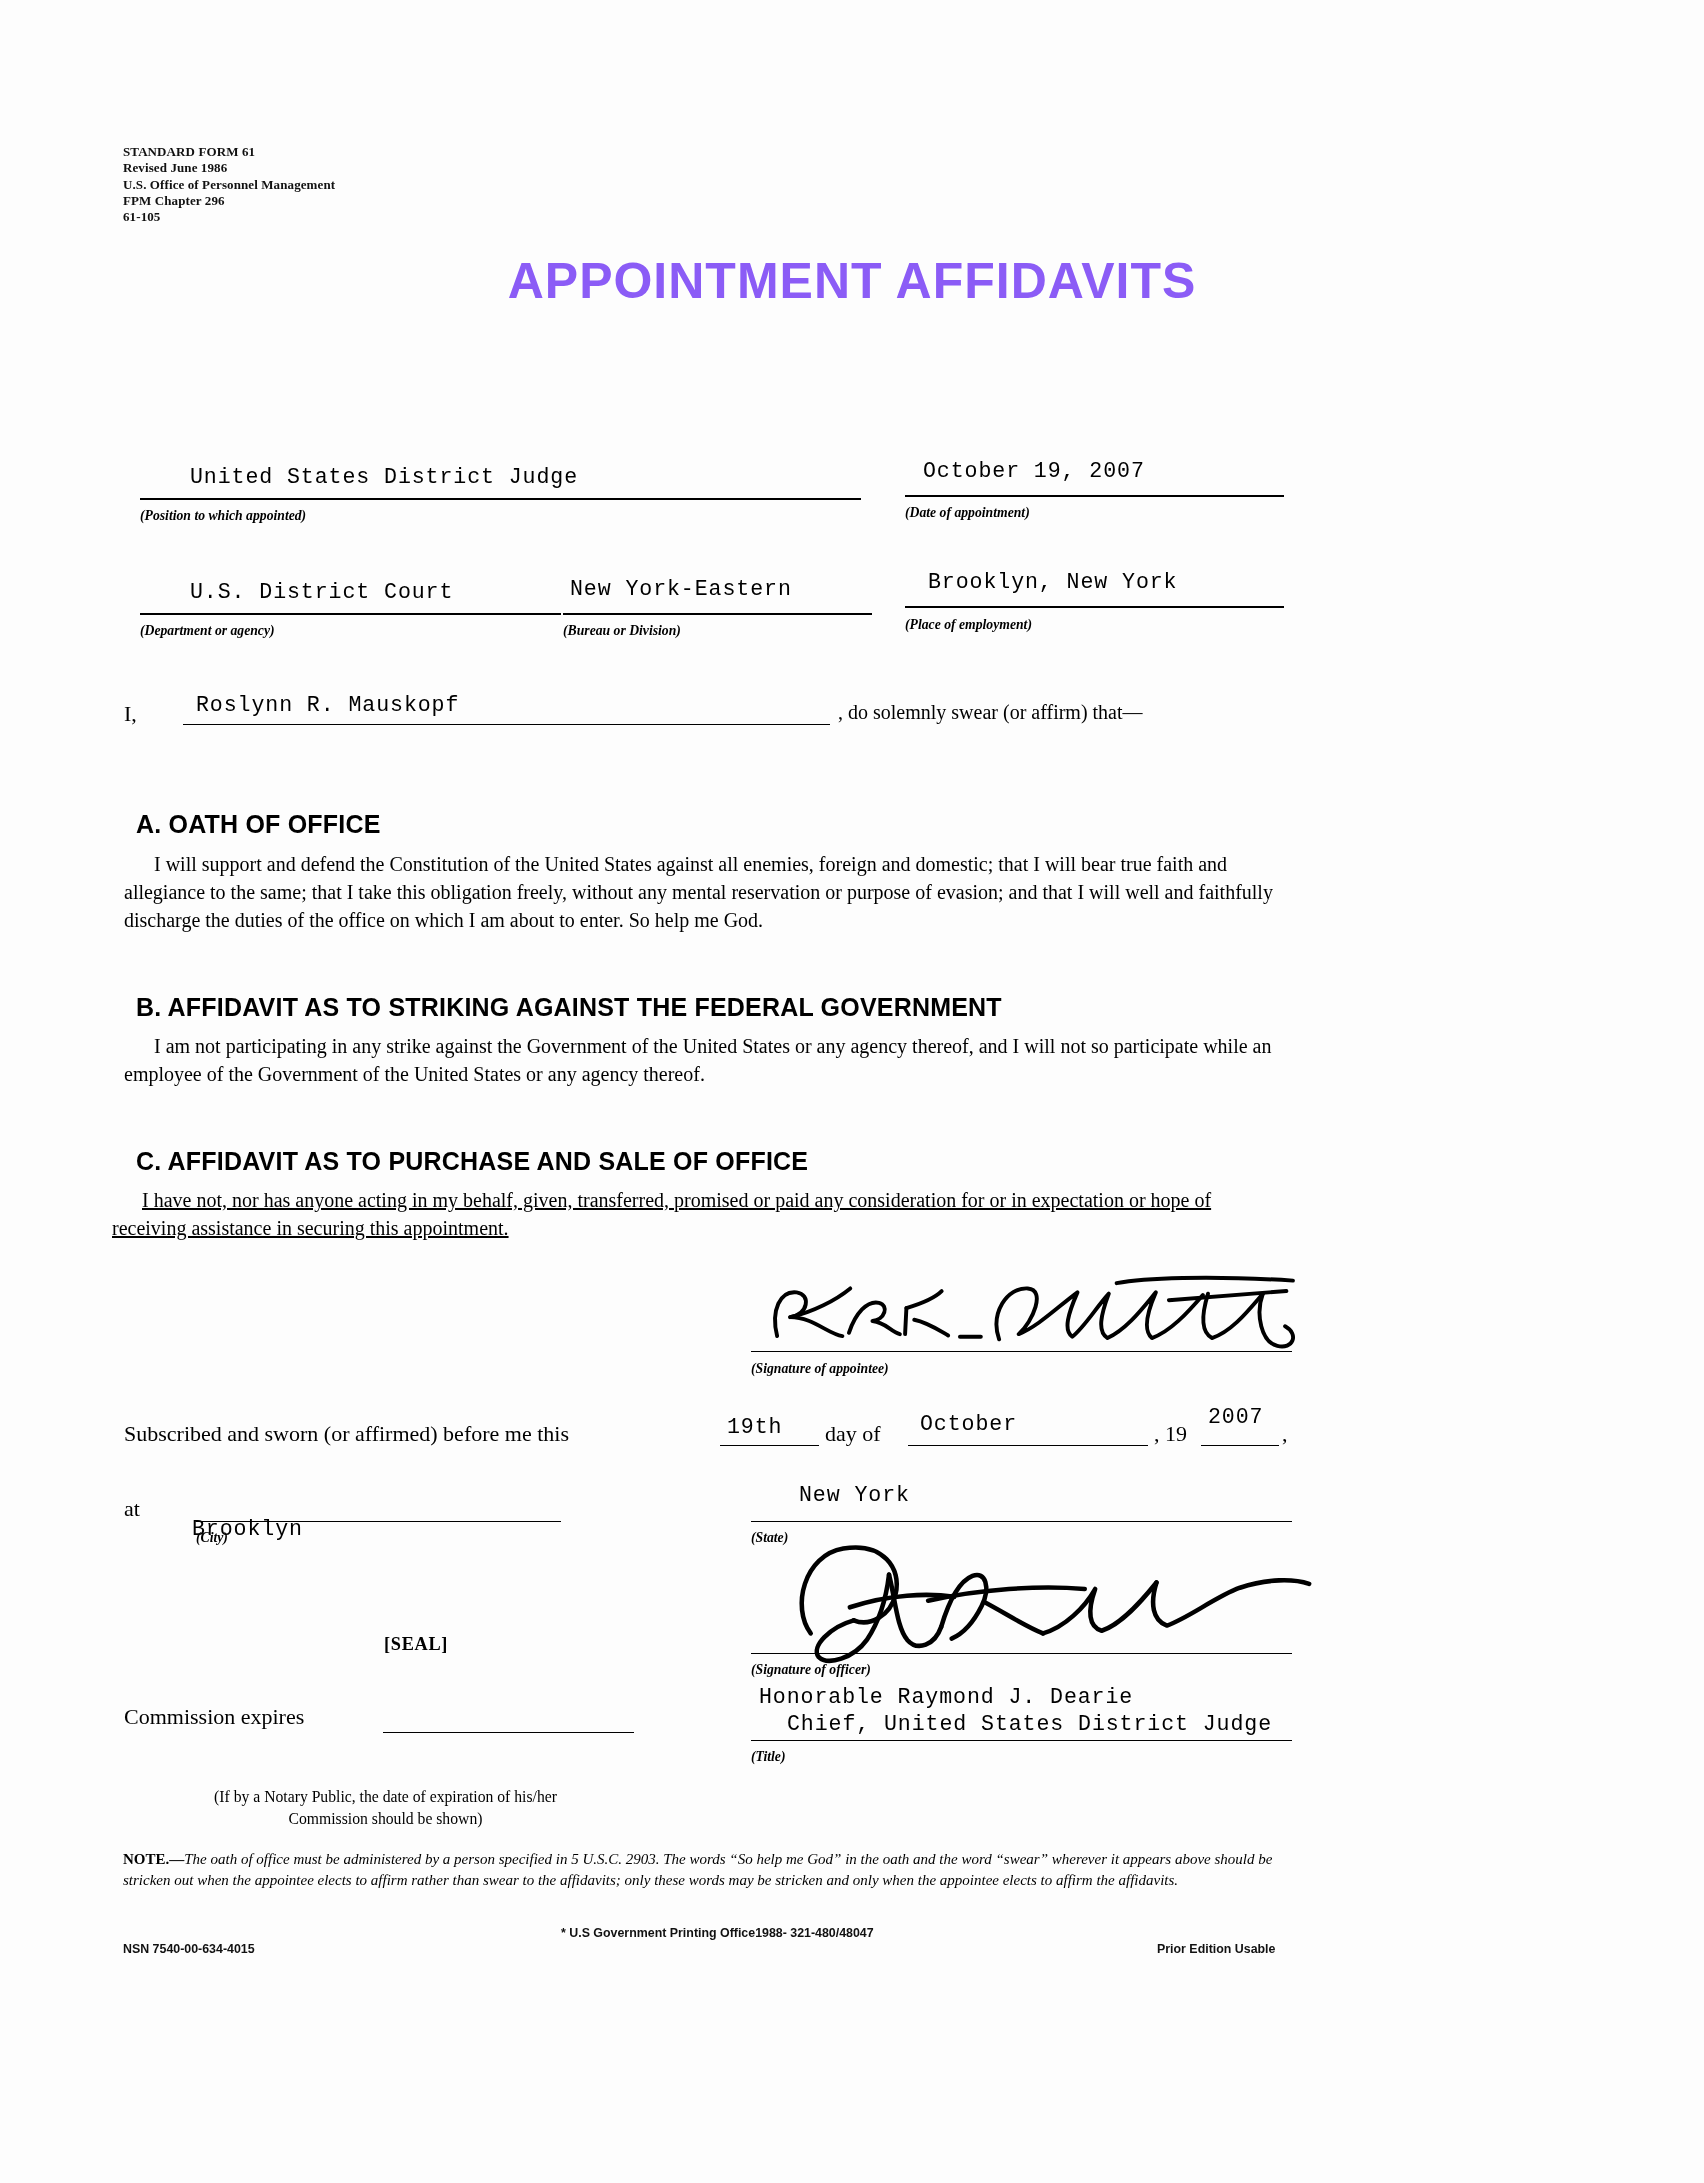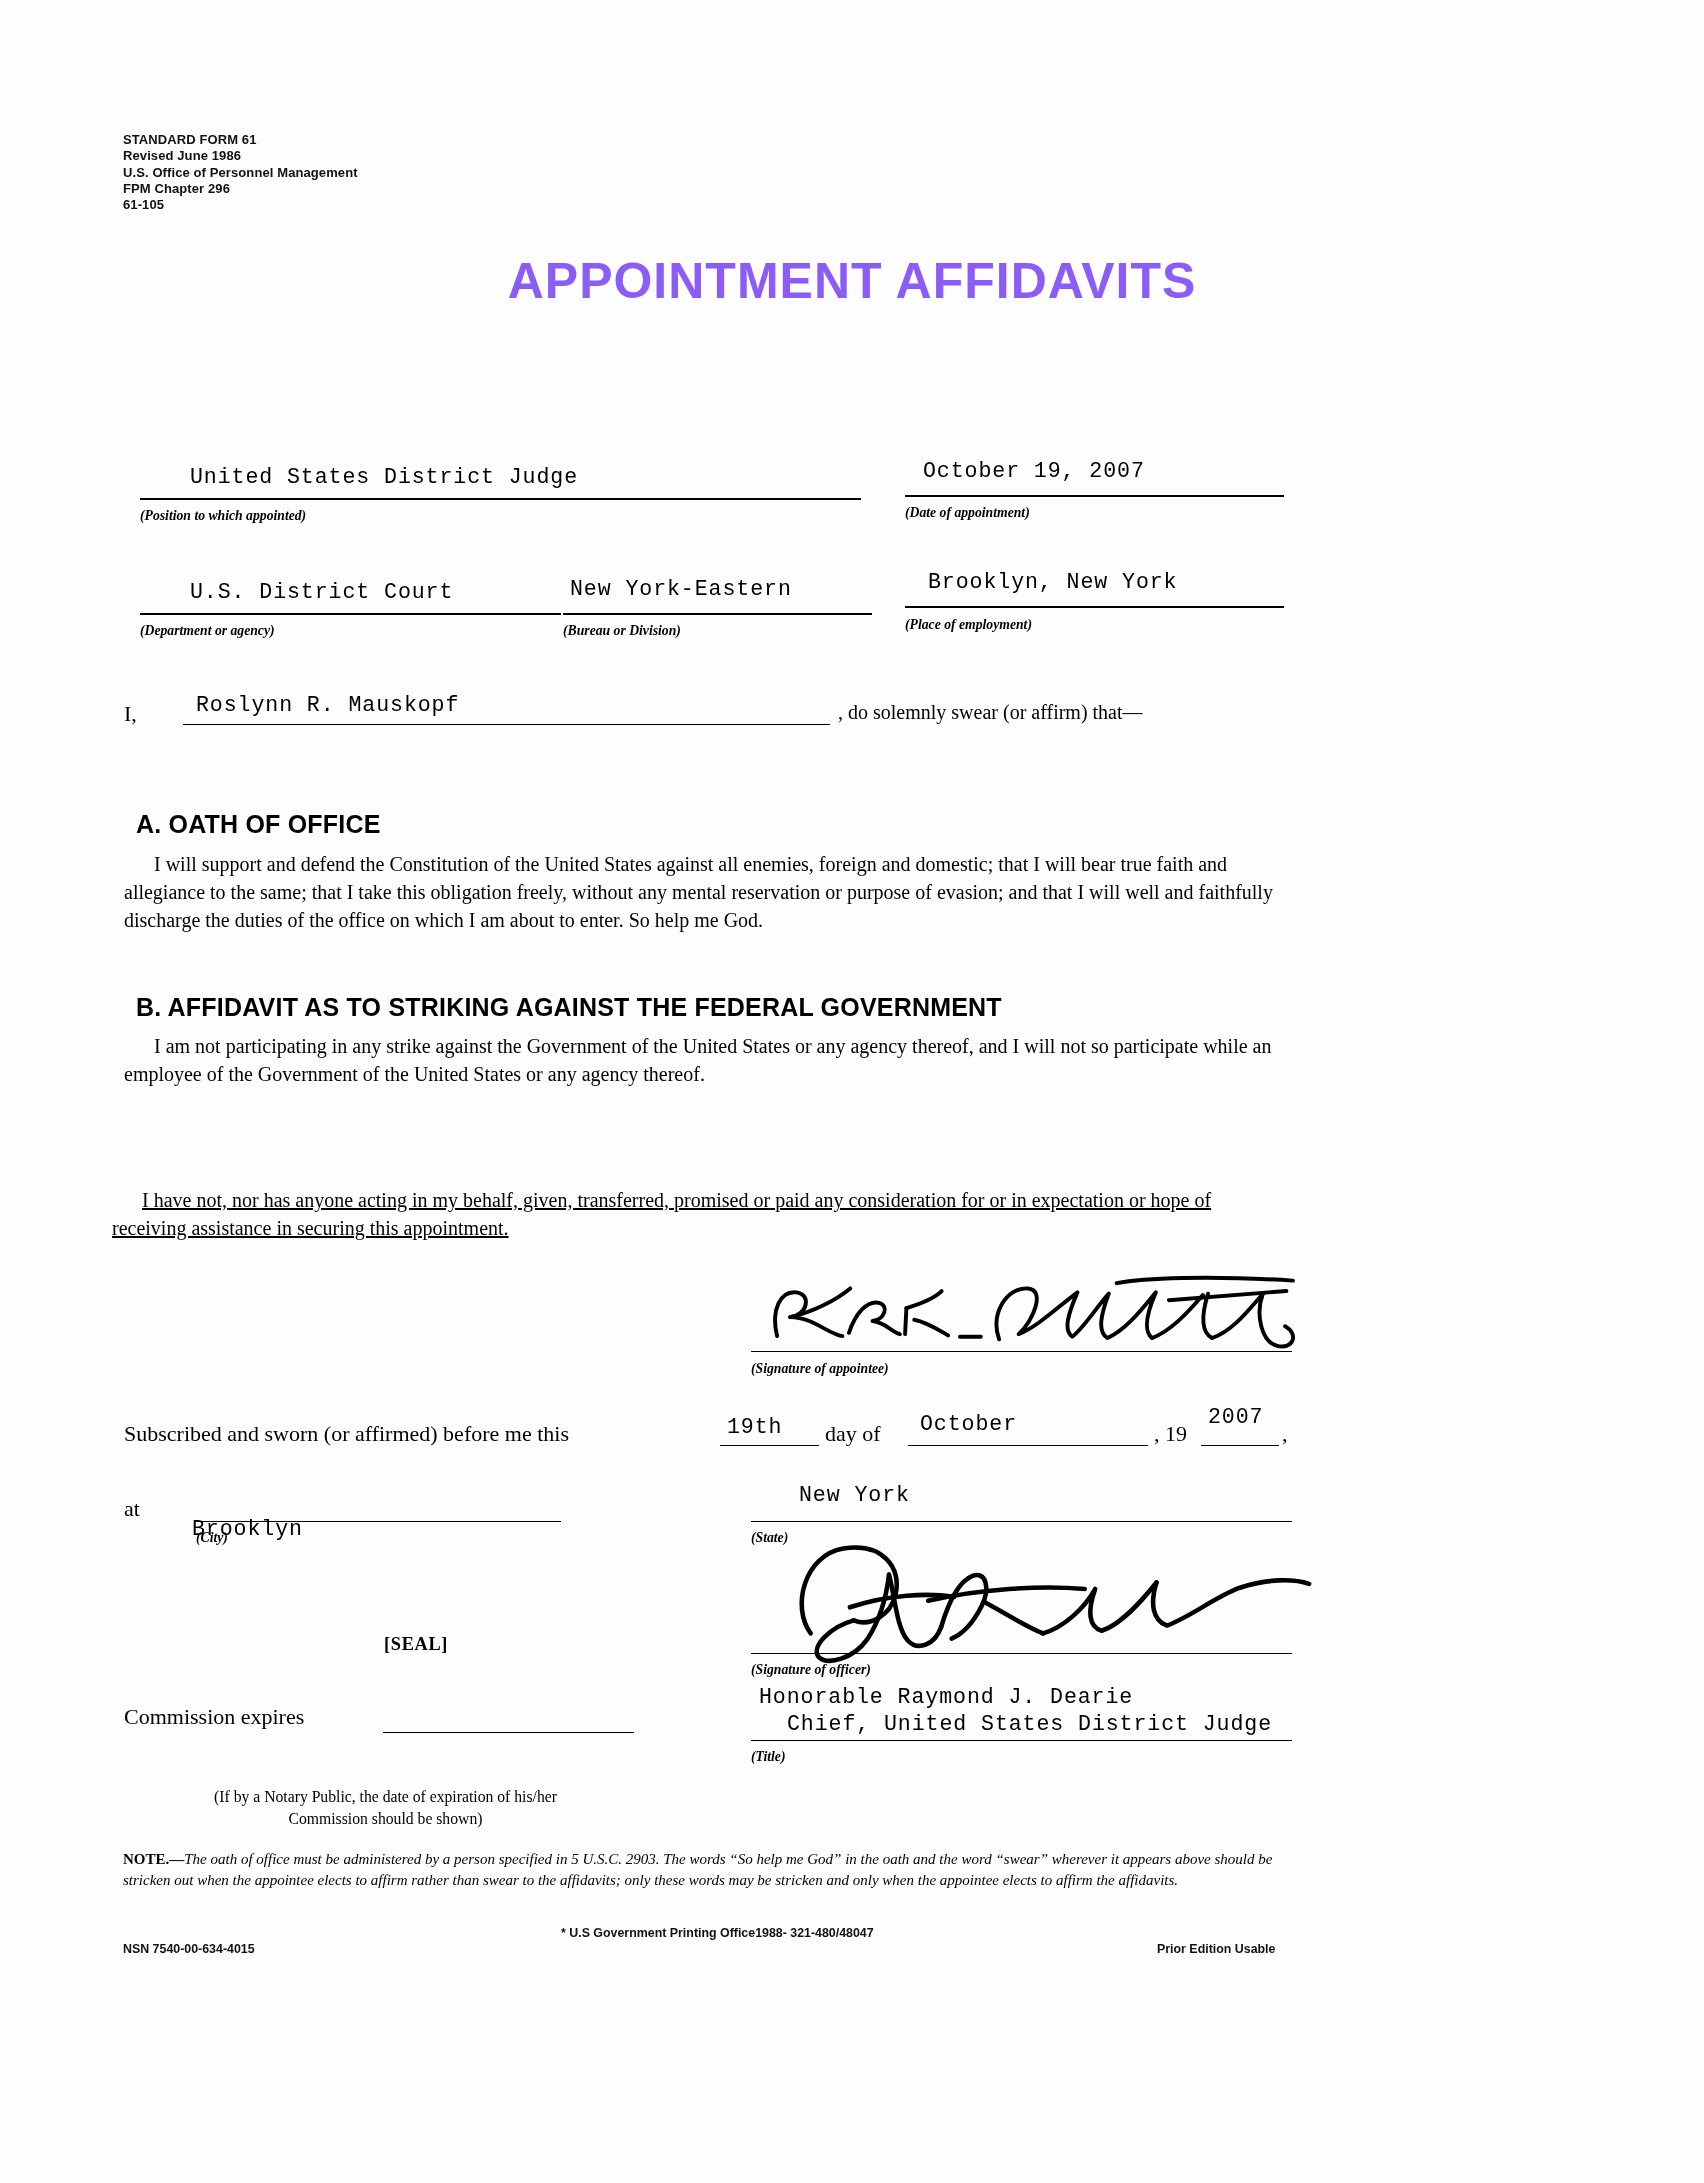--- a/index.html
+++ b/index.html
@@ -21,22 +21,22 @@
     left: 0; top: 0;
     width: 1704px;
     height: 2183px;
     background: #fdfdfd;
   }
 
   
   .formcode {
     position: absolute;
     left: 123px;
-    top: 132px;
-    font-family: Liberation Sans, sans-serif;
+    top: 144px;
+    font-family: Liberation Serif, serif;
     font-weight: bold;
     font-size: 13px;
     line-height: 16.3px;
     letter-spacing: 0.1px;
     color: #111;
   }
   .formcode div { white-space: nowrap; }
 
   
   .title {
@@ -188,20 +188,21 @@
   <div class="typed" style="left:196px; top:693px;">Roslynn R. Mauskopf</div>
   <div class="rule thin" style="left:183px; top:724px; width:647px;"></div>
   <div class="serif" style="left:838px; top:701px;">, do solemnly swear (or affirm) that—</div>
 
   <div class="sec-head" style="left:136px; top:810px;">A. OATH OF OFFICE</div>
   <div class="para" style="left:124px; top:850px; width:1170px;"><span class="indent"></span><span>I will support and defend the Constitution of the United States against all enemies, foreign and domestic; that I will bear true faith and allegiance to the same; that I take this obligation freely, without any mental reservation or purpose of evasion; and that I will well and faithfully discharge the duties of the office on which I am about to enter. So help me God.</span></div>
 
   <div class="sec-head" style="left:136px; top:993px;">B. AFFIDAVIT AS TO STRIKING AGAINST THE FEDERAL GOVERNMENT</div>
   <div class="para" style="left:124px; top:1032px; width:1170px;"><span class="indent"></span><span>I am not participating in any strike against the Government of the United States or any agency thereof, and I will not so participate while an employee of the Government of the United States or any agency thereof.</span></div>
 
+  <div class="sec-head" style="left:136px; top:1147px;">C. AFFIDAVIT AS TO PURCHASE AND SALE OF OFFICE</div>
   <div class="para" style="left:112px; top:1186px; width:1170px;text-decoration:underline;"><span class="indent"></span><span>I have not, nor has anyone acting in my behalf, given, transferred, promised or paid any consideration for or in expectation or hope of receiving assistance in securing this appointment.</span></div>
 
   <svg class="sig" style="left:751px; top:1274px;" width="555" height="85" viewBox="0 0 850 130">
     <title>handwritten signature of Roslynn R. Mauskopf</title>
     <g fill="none" stroke="#000" stroke-width="6" stroke-linecap="round" stroke-linejoin="round">
       <path d="M40,95 C30,55 45,25 70,28 C92,31 88,62 60,66 C95,66 118,92 140,95"></path>
       <path d="M60,66 C95,58 130,40 152,22"></path>
       <path d="M150,90 C160,60 178,40 196,44 C212,48 205,70 186,72 C206,74 214,88 228,92"></path>
       <path d="M236,92 L238,52"></path>
       <path d="M238,52 C258,46 280,38 292,26"></path>

